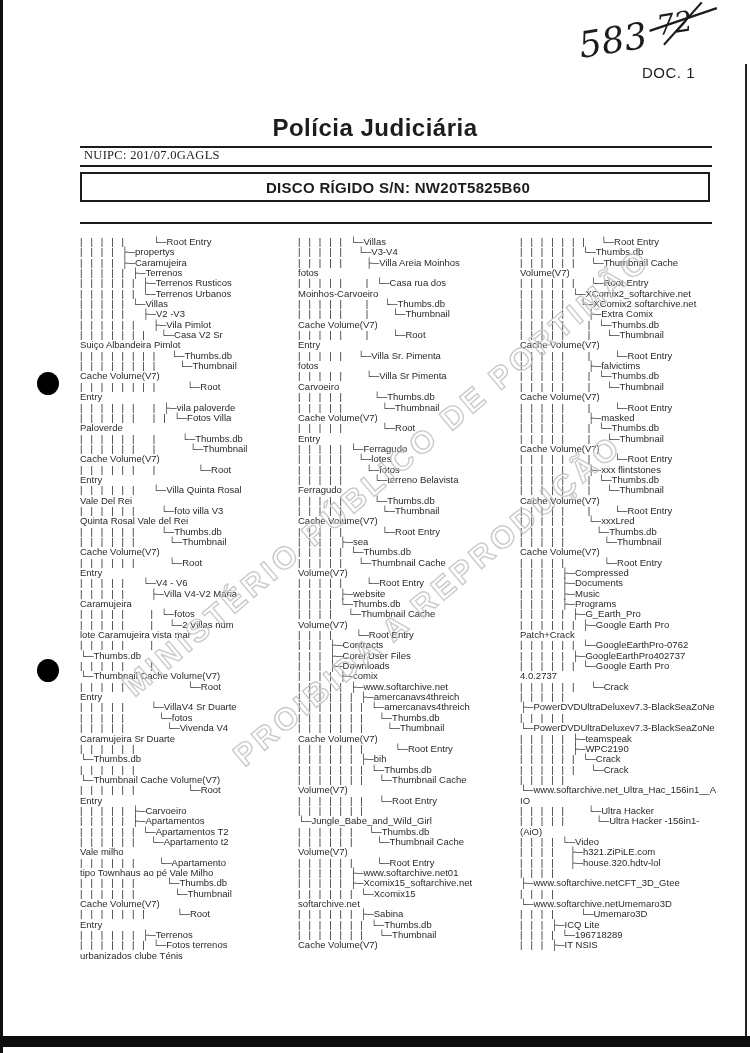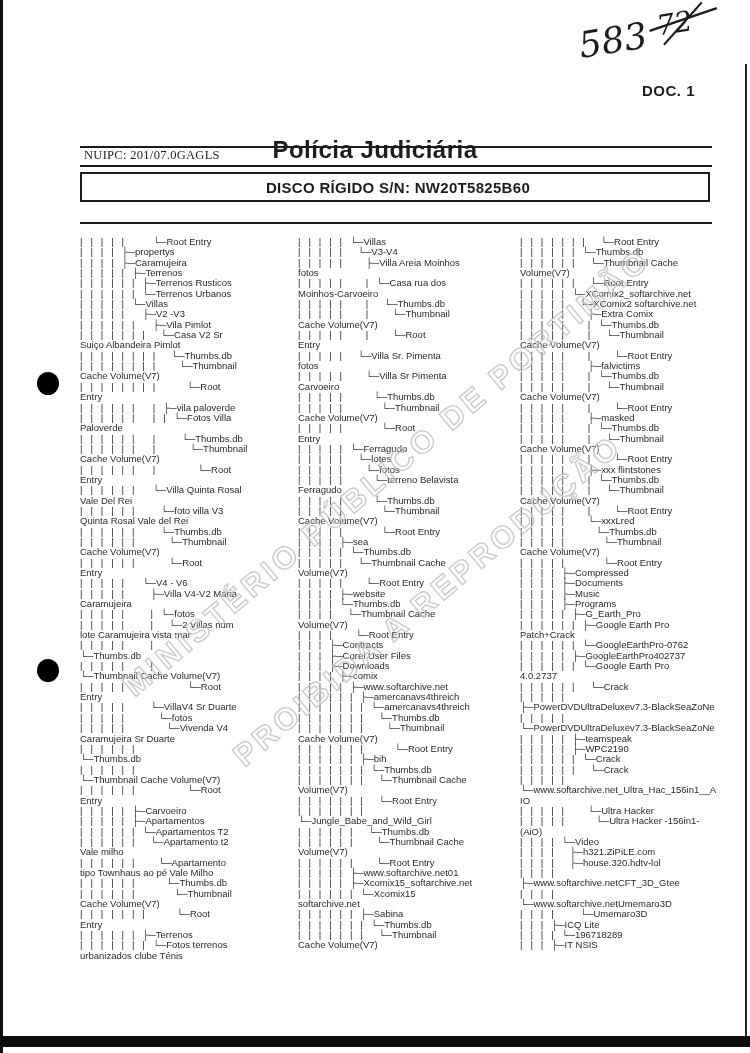--- a/index.html
+++ b/index.html
@@ -10,26 +10,26 @@
     overflow:hidden;
     font-family:"Liberation Sans",sans-serif;
     color:#1d1d1d;
   }
   
   .edge-left{position:absolute;left:0;top:0;width:3px;height:1053px;background:#111;}
   .edge-right{position:absolute;left:745px;top:64px;width:2px;height:982px;background:#222;}
   .edge-bottom{position:absolute;left:0;top:1036px;width:750px;height:11px;background:#0d0d0d;}
 
   .doc-label{
-    position:absolute;left:642px;top:82px;
-    font-size:15px;font-weight:bold;letter-spacing:0.5px;
+    position:absolute;left:642px;top:64px;
+    font-size:15px;font-weight:normal;letter-spacing:0.5px;
   }
   .title{
     position:absolute;left:0;top:114px;width:750px;
-    text-align:center;font-size:24px;font-weight:bold;letter-spacing:0.5px;margin-top:22px;
+    text-align:center;font-size:24px;font-weight:bold;letter-spacing:0.5px;
   }
   .rule{position:absolute;background:#1b1b1b;height:2px;}
   .rule-1{left:80px;top:146px;width:632px;}
   .rule-2{left:80px;top:165px;width:632px;}
   .rule-3{left:80px;top:222px;width:632px;}
   .nuipc{
     position:absolute;left:84px;top:148px;
     font-size:12.5px;letter-spacing:0.3px;font-family:Liberation Serif, serif;
   }
   .disk-box{

